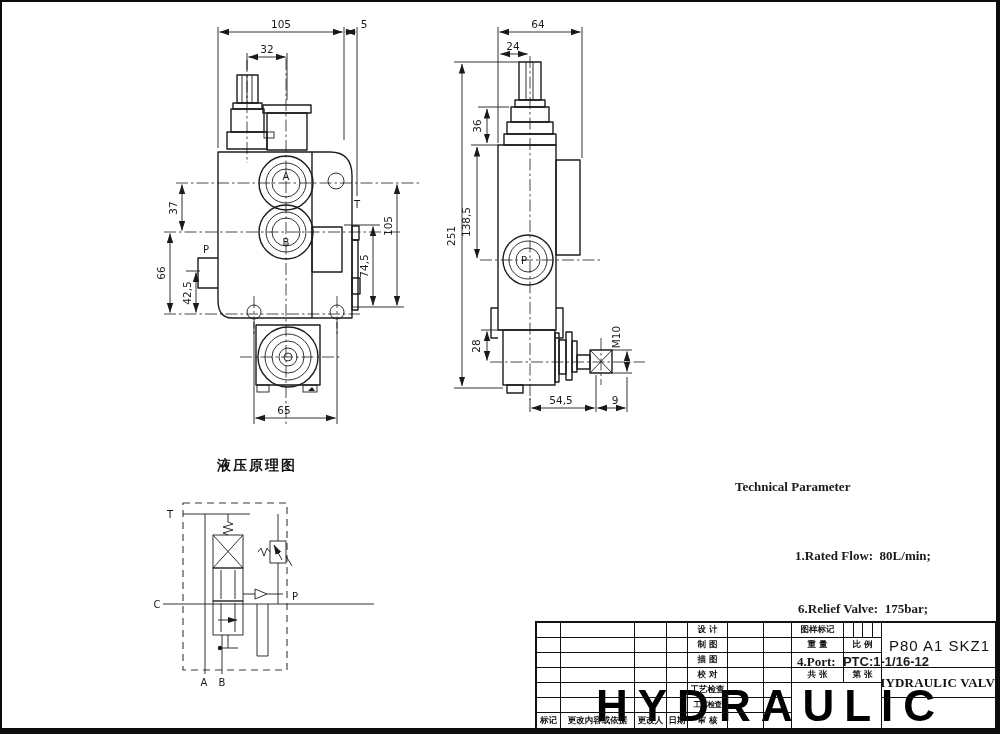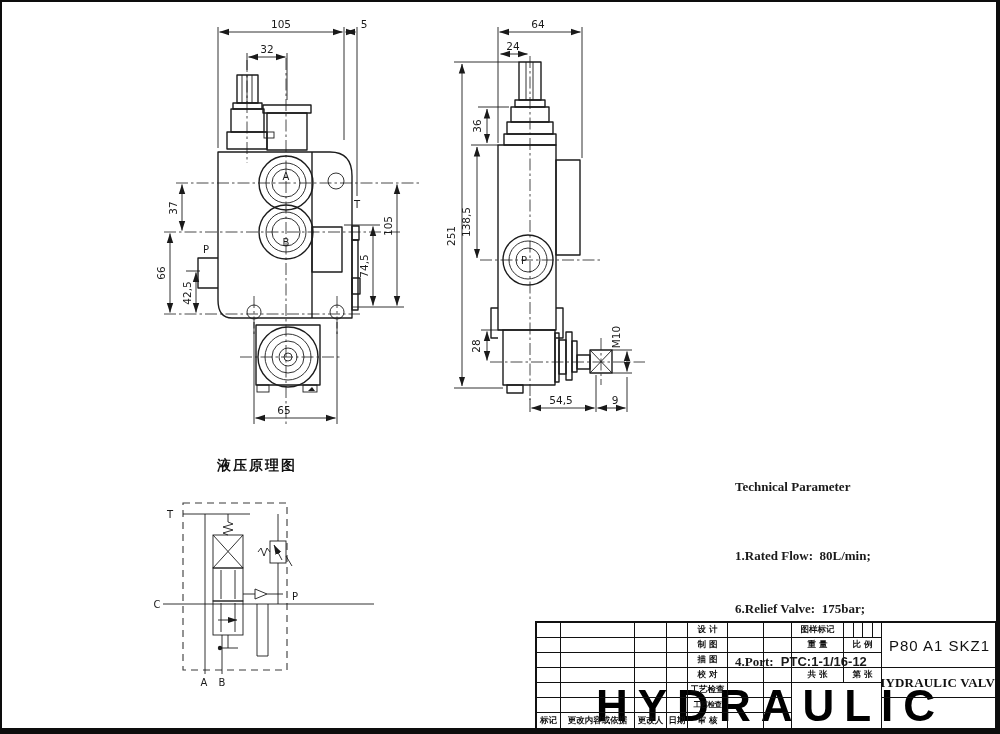--- a/index.html
+++ b/index.html
@@ -12,21 +12,21 @@
   .tl{stroke:#1c1c1c;stroke-width:0.9;fill:none;}
   .dim{stroke:#1c1c1c;stroke-width:0.9;fill:none;marker-start:url(#arr);marker-end:url(#arr);}
   .cl{stroke:#1c1c1c;stroke-width:0.8;stroke-dasharray:12 3 2.5 3;fill:none;}
   .dash{stroke:#3a3a3a;stroke-width:1.1;stroke-dasharray:7 5;fill:none;}
   .dt{font:10.5px "DejaVu Sans",sans-serif;fill:#1a1a1a;}
   .pt{font:10px "DejaVu Sans",sans-serif;fill:#1a1a1a;}
   .ct{font:bold 14px "DejaVu Sans",sans-serif;fill:#111;letter-spacing:2px;}
   
   .tech{position:absolute;left:735px;top:441px;width:256px;z-index:3;white-space:pre;}
   .tech .t{font:bold 13px "Liberation Serif",serif;margin-bottom:16px;}
-  .tech .l{font:bold 13px "Liberation Serif",serif;line-height:14.6px;}
+  .tech .l{font:bold 13px "Liberation Serif",serif;line-height:14.6px;text-align:center;}
   .tech .v{font:bold 13px "Liberation Sans",sans-serif;}
   
   .wm{position:absolute;left:596px;top:681px;z-index:1;font:bold 44px "Liberation Sans",sans-serif;
       color:#000000;letter-spacing:10px;white-space:nowrap;}
   
   .tb{position:absolute;left:535px;top:621px;width:462px;height:109px;z-index:3;display:grid;
       grid-template-columns:24px 74px 32px 21px 40px 36px 28px 52px 9.5px 9.5px 9.5px 9.5px 115px;
       grid-template-rows:repeat(7,1fr);border:2px solid #111;box-sizing:border-box;
       font-size:8.5px;font-weight:bold;color:#111;background:transparent;}
   .tb .c{border-right:1px solid #111;border-bottom:1px solid #111;display:flex;align-items:center;

